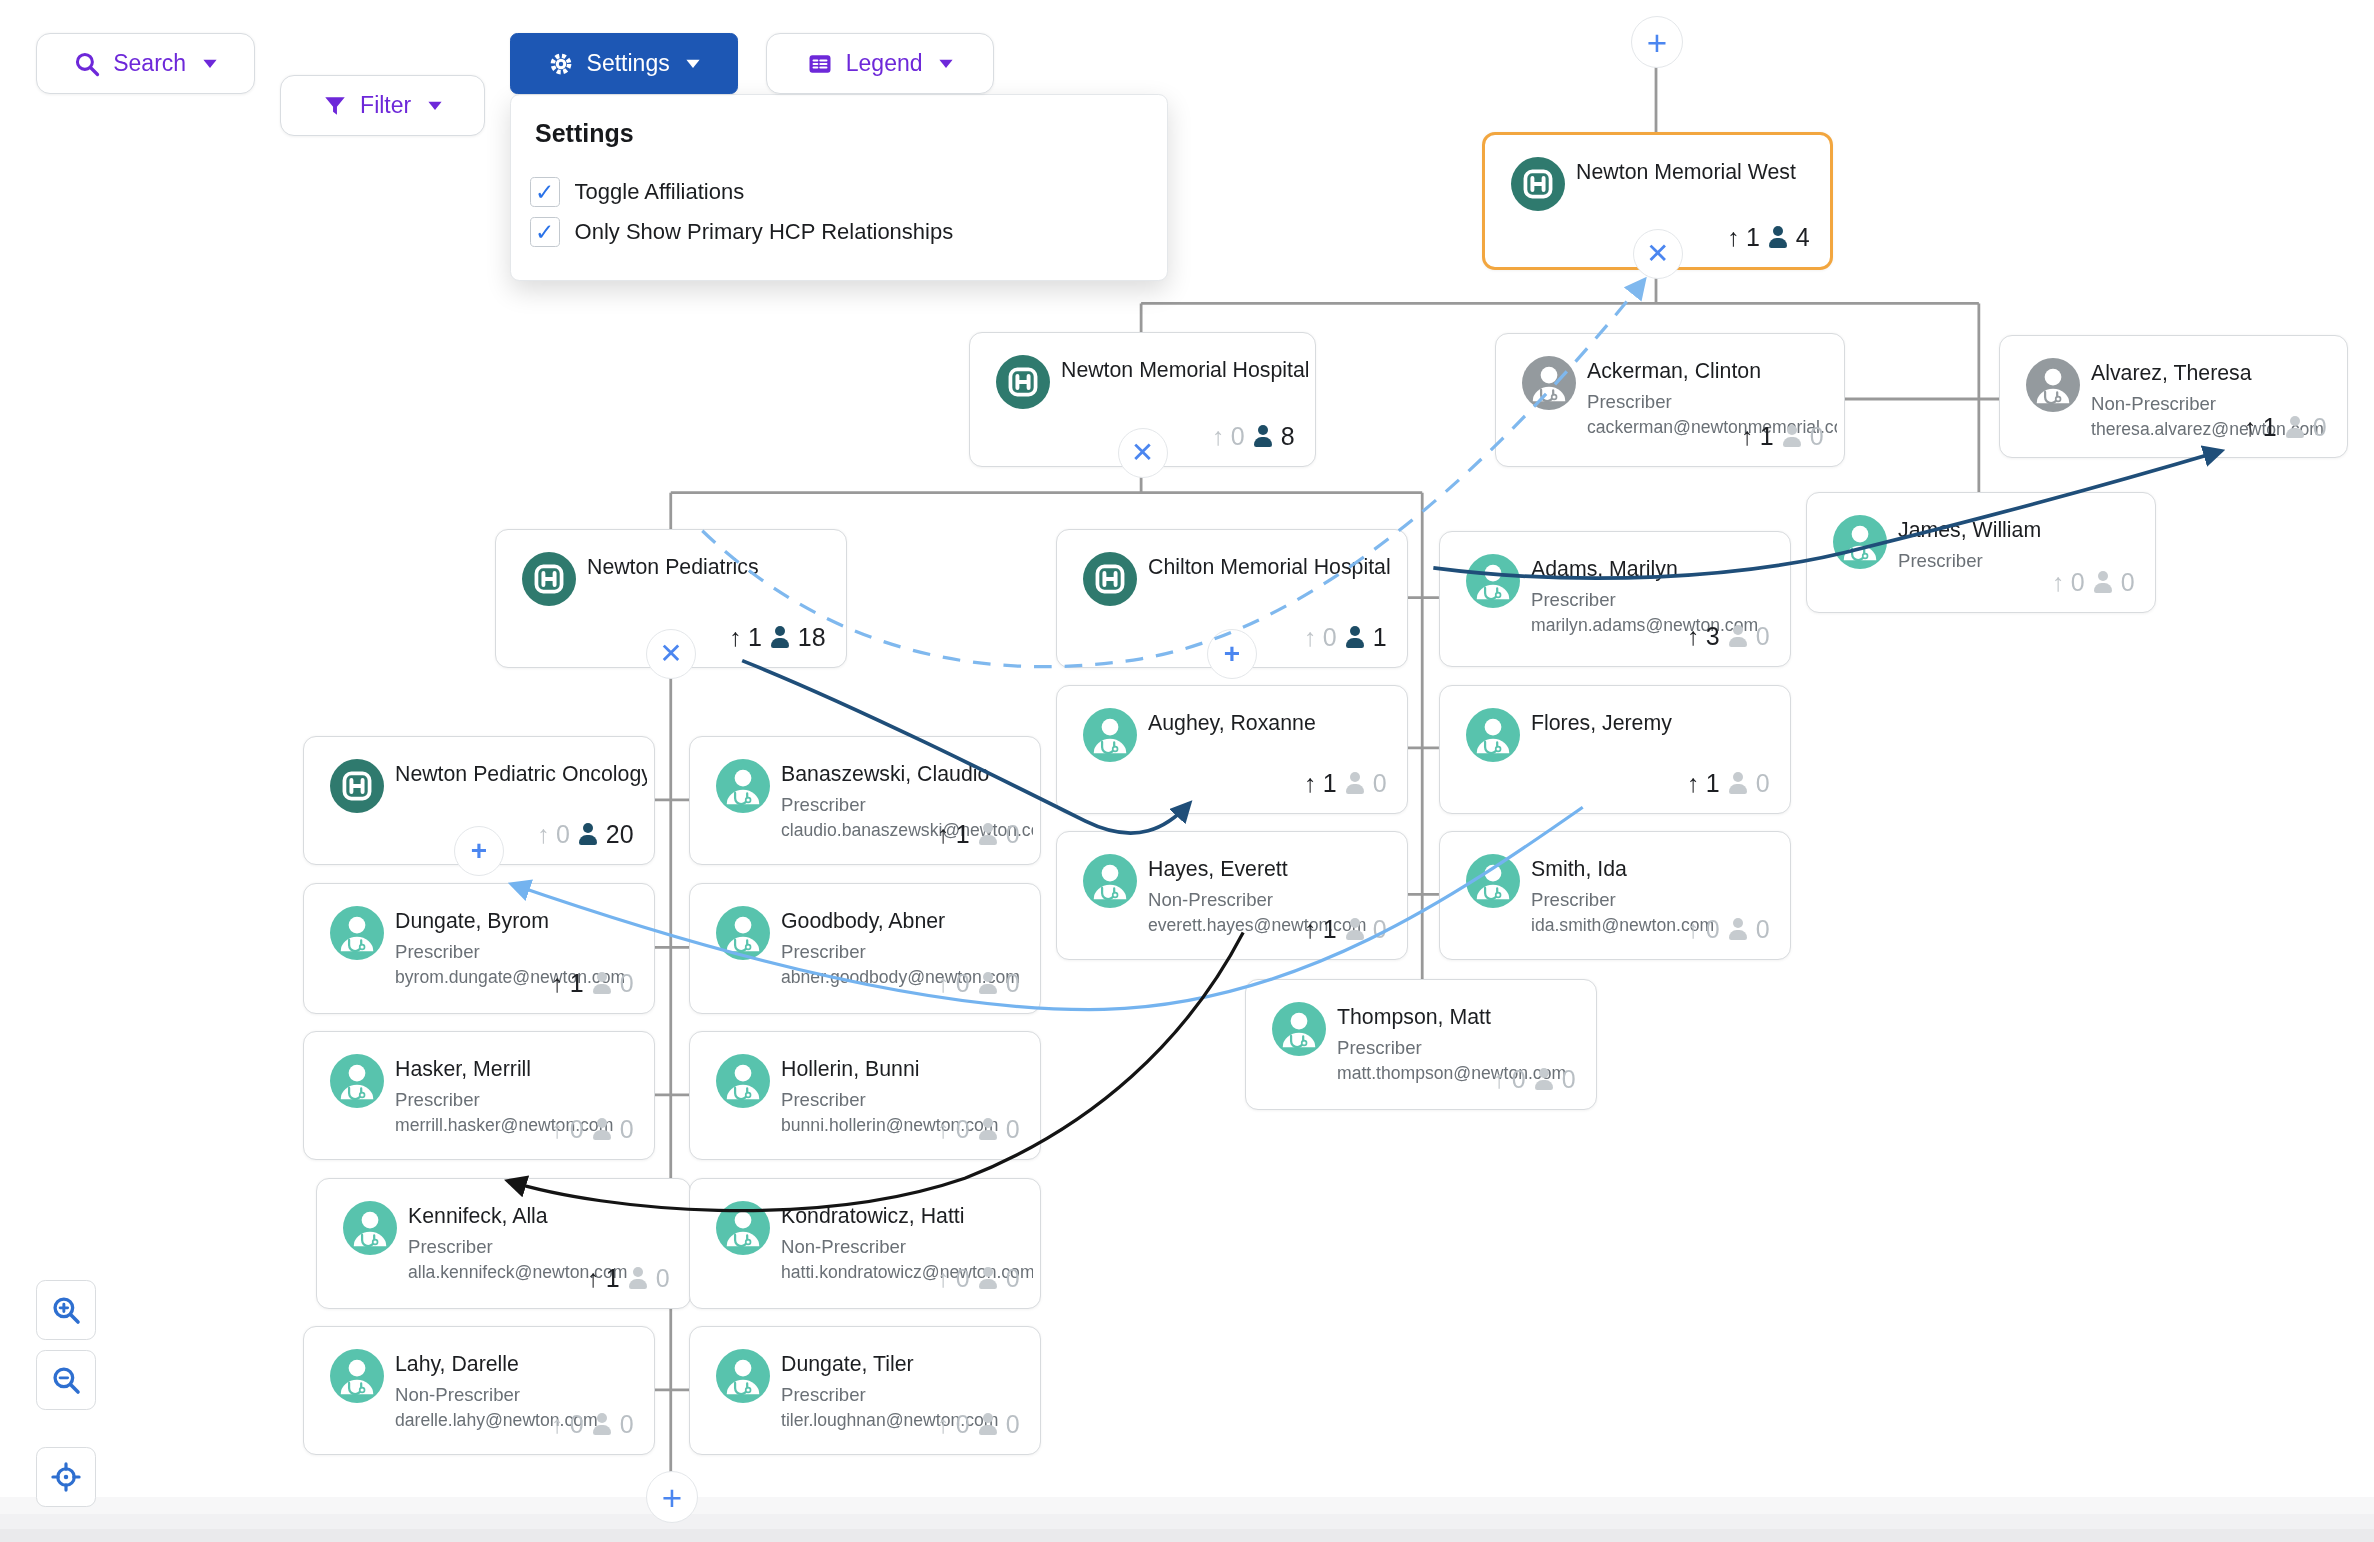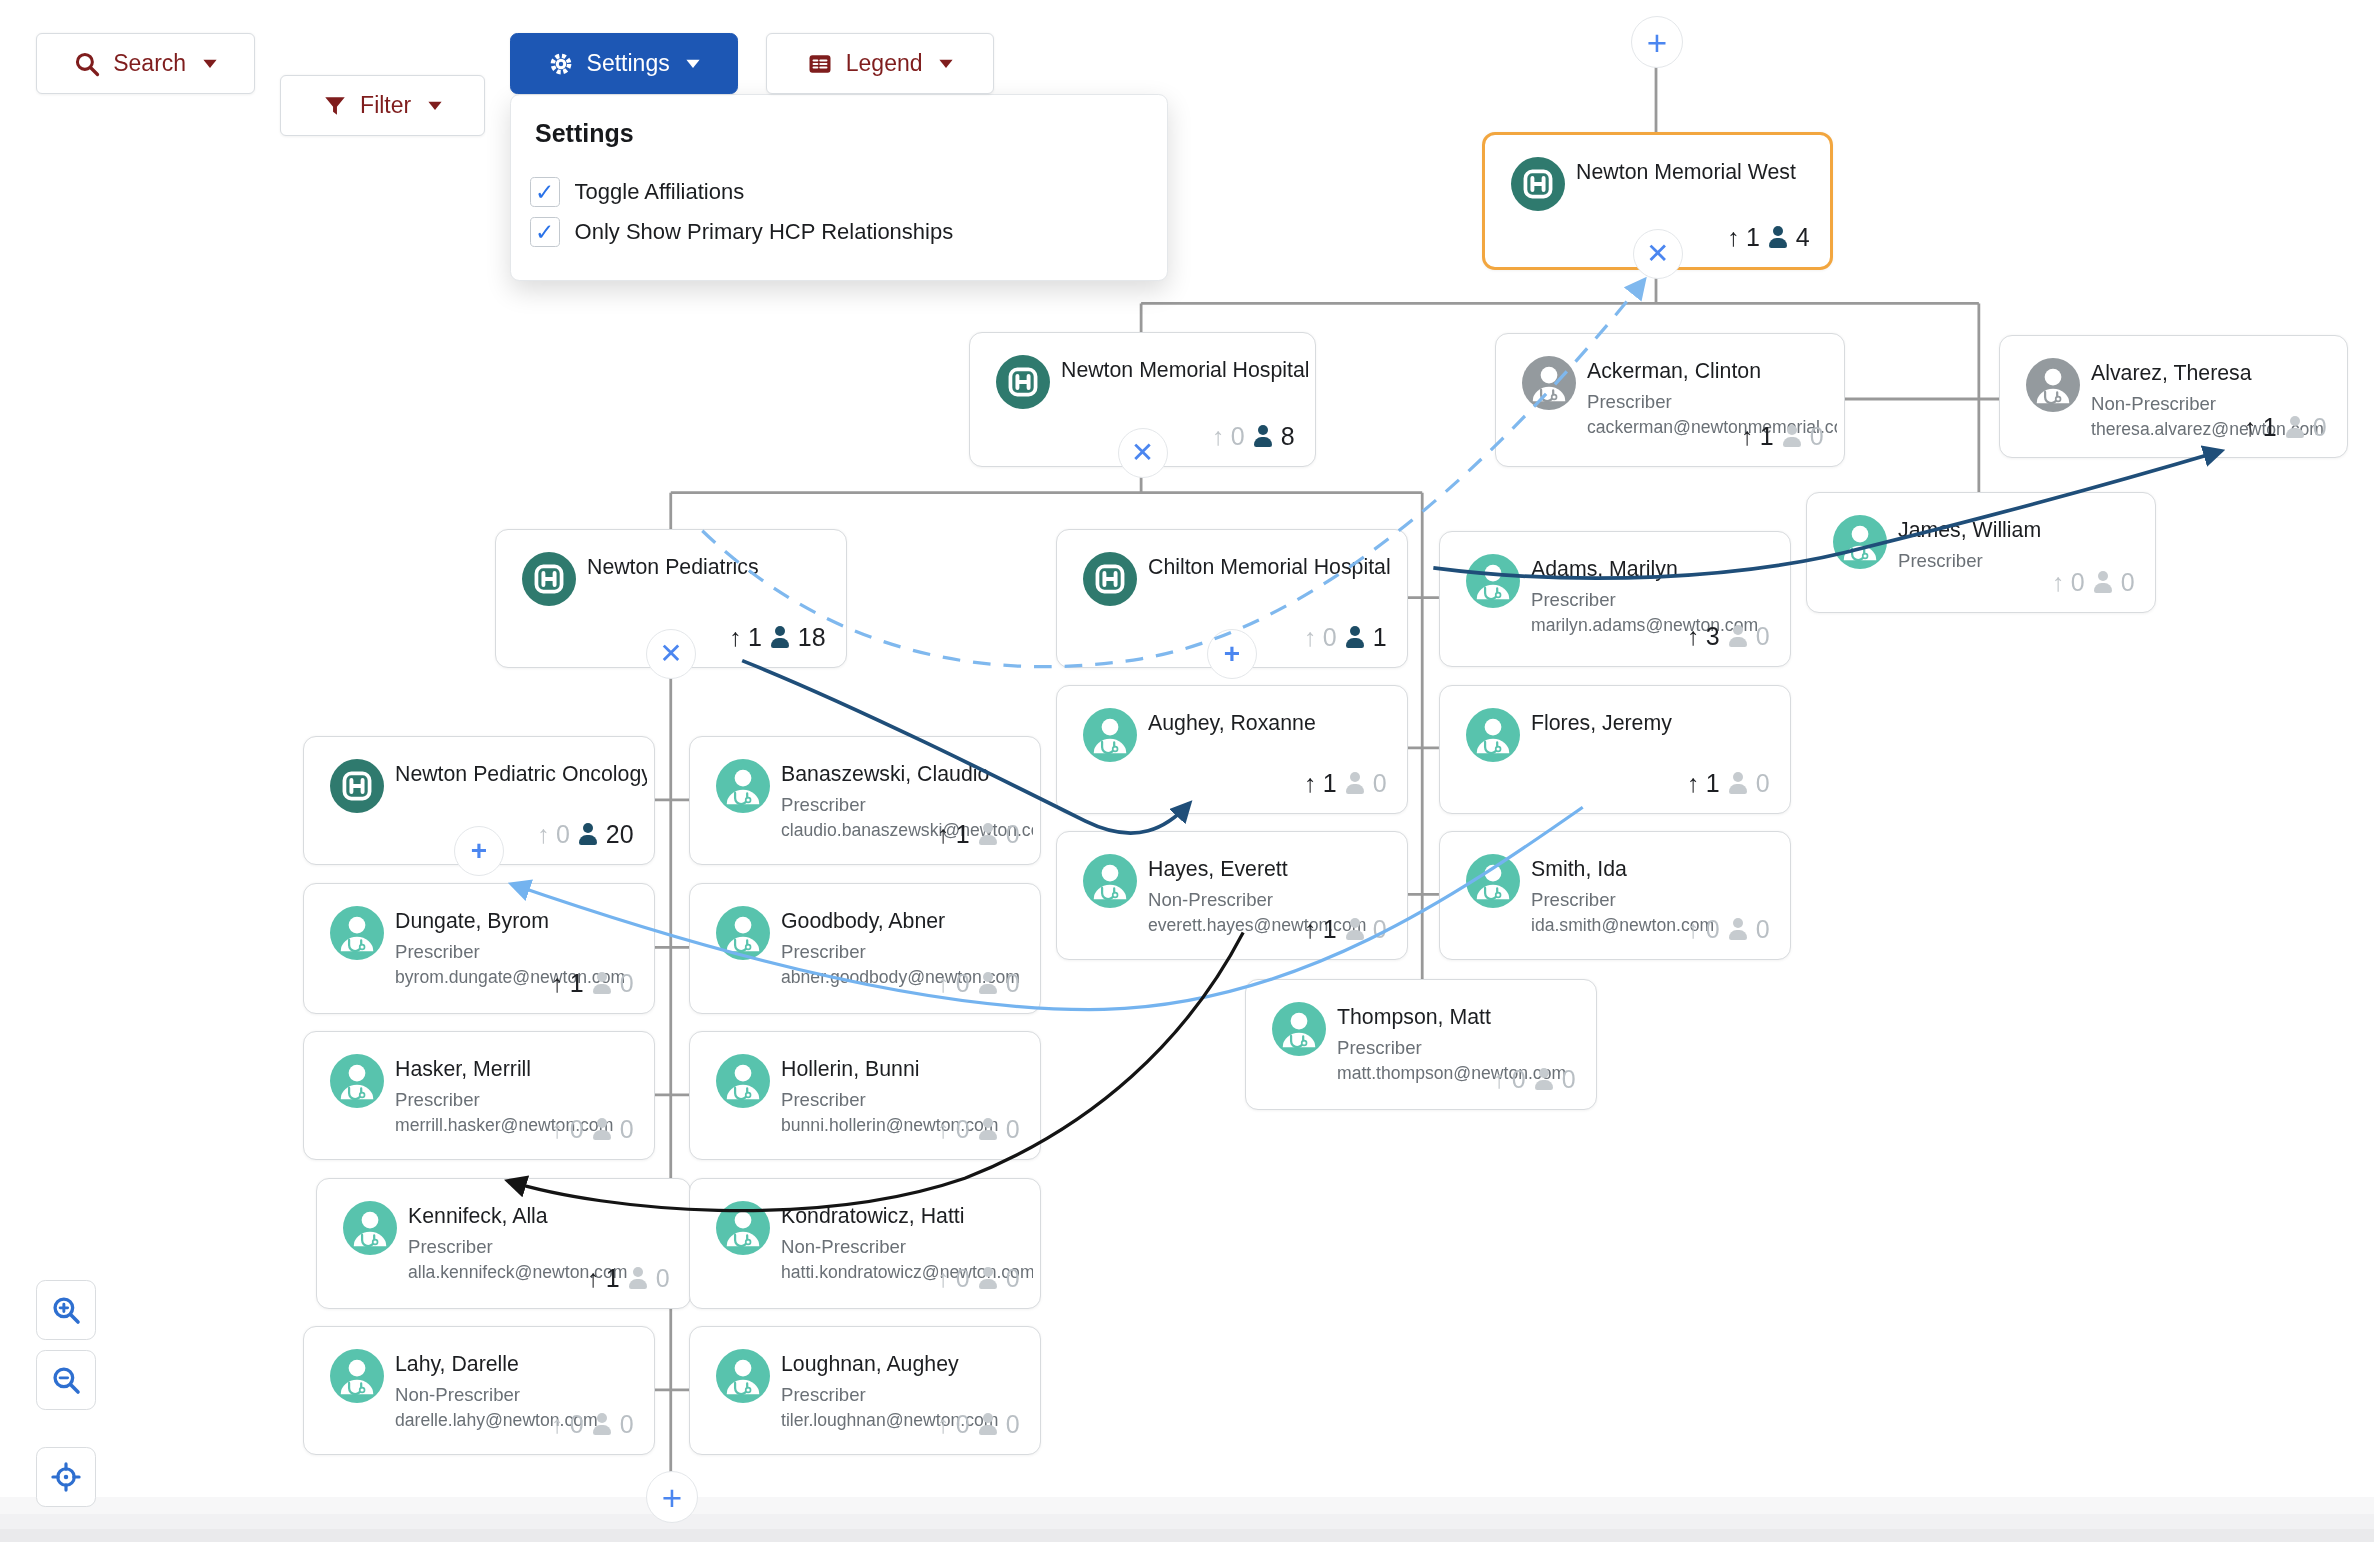--- a/index.html
+++ b/index.html
@@ -1,21 +1,21 @@
 <!DOCTYPE html>
 <html style="font-size:15px"><head>
 <meta charset="utf-8">
 <style>
   html,body{margin:0;padding:0;background:#fff;}
   body{font-family:"Liberation Sans","DejaVu Sans",sans-serif;-webkit-font-smoothing:antialiased;}
   #app{position:relative;width:2375px;height:1543px;overflow:hidden;background:#fff;}
 
   
   .toolbar-btn{position:absolute;top:33px;height:59px;display:flex;align-items:center;justify-content:center;
-    gap:12px;background:#fff;border:0.9px solid #d9dde1;border-radius:6px;color:#7f1d1d;
+    gap:12px;background:#fff;border:0.9px solid #d9dde1;border-radius:14px;color:#6d28d9;
     font-size:23px;font-weight:500;box-shadow:0 0.9px 2.8px rgba(0,0,0,.06);cursor:pointer;z-index:30;}
   .toolbar-btn svg{display:block;}
   .toolbar-btn .caret{margin-left:3.7px;}
   .toolbar-btn.filled{background:#1d57b4;border-color:#1d57b4;color:#fff;}
   #btn-search{left:36px;width:217px;}
   #btn-filter{left:280px;width:203px;margin-top:42px;}
   #btn-settings{left:510px;width:226px;border-radius:7.4px;}
   #btn-legend{left:766px;width:226px;}
 
   
@@ -693,21 +693,21 @@
 
       <svg class="hcp-svg" viewBox="0 0 58 58">
         <circle cx="29" cy="29" r="29" style="fill:var(--av)"></circle>
         <circle cx="29" cy="20.5" r="9" fill="#fff"></circle>
         <path d="M11.5 48.5a17.5 15.5 0 0 1 35 0z" fill="#fff"></path>
         <path d="M20.5 36.5v5.5a6.5 6.5 0 0 0 13 0v-5" fill="none" style="stroke:var(--av)" stroke-width="2.4" stroke-linecap="round"></path>
         <circle cx="34.5" cy="44" r="2.6" fill="#fff" style="stroke:var(--av)" stroke-width="1.8"></circle>
       </svg>
     </span>
     <span class="nc-text">
-      <span class="nc-name" style="display:block">Loughnan, Aughey</span>
+      <span class="nc-name" style="display:block">Dungate, Tiler</span>
       <span class="nc-role" style="display:block">Prescriber</span>
       <span class="nc-email" style="display:block">tiler.loughnan@newton.com</span>
     </span>
     <span class="nc-stats">
       <span class="st-arrow st-off">↑</span>
       <span class="st-num-off">0</span>
       <span class="p-ico pe-off">
             <span class="hd"></span>
             <span class="bd"></span>
           </span>

